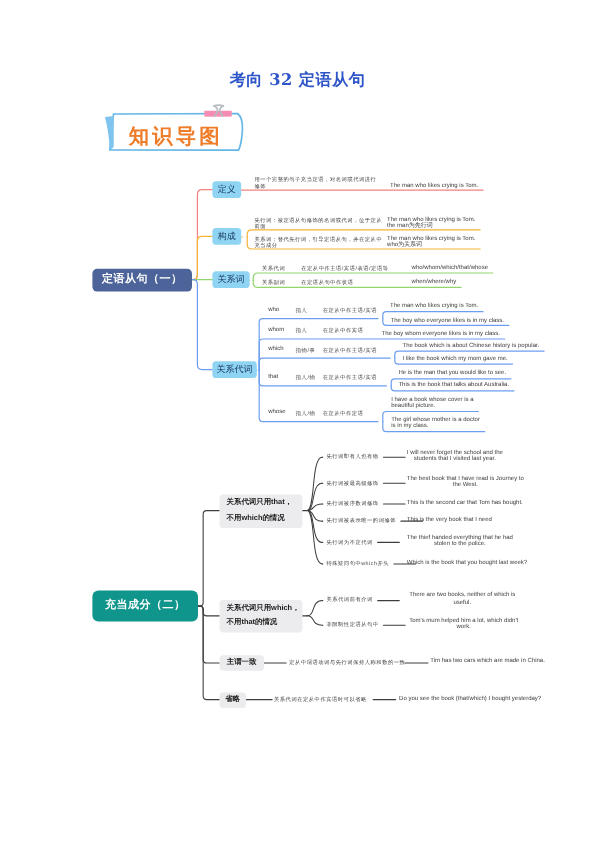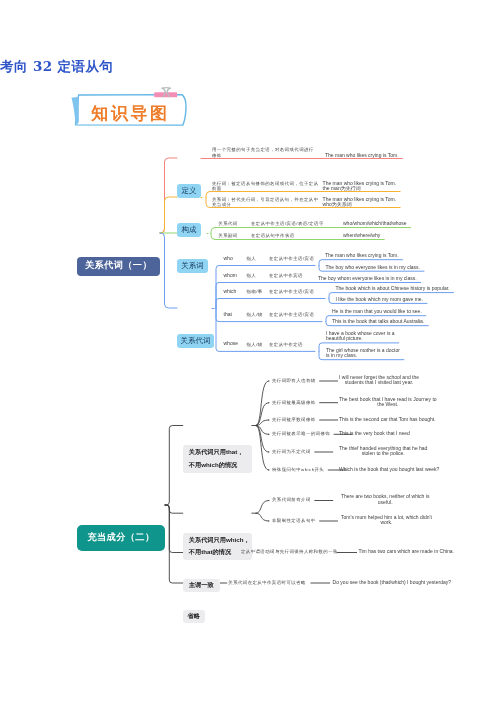--- a/index.html
+++ b/index.html
@@ -1,28 +1,28 @@
 <!DOCTYPE html>
 <html><head>
 <meta charset="utf-8">
 <style>
 *{box-sizing:border-box;margin:0;padding:0;}
 html,body{width:496px;height:702px;background:#fff;}
 body{font-family:"Liberation Sans",sans-serif;}
 #page{position:relative;width:496px;height:702px;overflow:hidden;background:#fff;}
-#title{position:absolute;left:0;top:58px;width:496px;color:#2d55c8;font-weight:bold;font-size:13.5px;font-family:"DejaVu Serif",serif;letter-spacing:0.4px;}
-#banner{position:absolute;left:56px;top:86px;width:140px;height:52px;}
+#title{position:absolute;left:0;top:58px;width:496px;text-align:center;color:#2d55c8;font-weight:bold;font-size:13.5px;font-family:"DejaVu Serif",serif;letter-spacing:0.4px;}
+#banner{position:absolute;left:72px;top:86px;width:140px;height:52px;}
 #bansvg{width:140px;height:52px;display:block;overflow:visible;}
 .bcard{fill:#fff;stroke:#63b6e6;stroke-width:1.4;stroke-linejoin:round;}
 .bfold{fill:#7ec4ef;stroke:none;}
 .clipb{fill:#f58cb4;}
 .cliph{fill:none;stroke:#b6bdc0;stroke-width:1.4;stroke-linecap:round;}
 .btxt{fill:#ef7c28;font-size:17px;font-weight:bold;letter-spacing:2.6px;font-family:"DejaVu Serif",serif;}
 svg#lines{position:absolute;left:0;top:0;width:496px;height:702px;}
-.node{position:absolute;display:flex;align-items:center;justify-content:center;text-align:center;border-radius:3px;line-height:1.25;margin-top:33px;}
+.node{position:absolute;display:flex;align-items:center;justify-content:center;text-align:center;border-radius:3px;line-height:1.25;}
 .root{color:#fff;font-weight:bold;font-size:9.2px;letter-spacing:.4px;border-radius:4px;}
 .bnode{background:#8fd5f3;color:#16365c;font-size:7.5px;border-radius:3px;}
 .gnode{background:#ececee;color:#1a1a1a;font-weight:bold;font-size:6.2px;border-radius:3px;line-height:12.5px;justify-content:flex-start;text-align:left;padding-left:6px;}
 .gnode.c{justify-content:center;padding-left:0;text-align:center;}
 .txt{position:absolute;color:#3a3a3a;font-size:4.5px;line-height:5.4px;}
 .zh{color:#3c3c3c;font-size:4.4px;letter-spacing:0.45px;}
 .en{color:#3c3c3c;font-size:5px;white-space:nowrap;line-height:5.6px;}
 </style>
 </head>
 <body>
@@ -101,21 +101,21 @@
       <path d="M165 505H166.3Q169.3 505 169.3 508V549.5Q169.3 552.5 172.3 552.5H182.8" stroke="#3d3d3d" stroke-width="0.9" fill="none" stroke-linecap="round" stroke-linejoin="round"></path>
       <path d="M219.8 552.5H238.5" stroke="#3d3d3d" stroke-width="0.9" fill="none" stroke-linecap="round" stroke-linejoin="round"></path>
       <path d="M337.3 552.5H356.6" stroke="#3d3d3d" stroke-width="0.9" fill="none" stroke-linecap="round" stroke-linejoin="round"></path>
       <path d="M165 505H166.3Q169.3 505 169.3 508V580Q169.3 583 172.3 583H182.8" stroke="#3d3d3d" stroke-width="0.9" fill="none" stroke-linecap="round" stroke-linejoin="round"></path>
       <path d="M204.8 583H226.8" stroke="#3d3d3d" stroke-width="0.9" fill="none" stroke-linecap="round" stroke-linejoin="round"></path>
       <path d="M310.9 583H329.7" stroke="#3d3d3d" stroke-width="0.9" fill="none" stroke-linecap="round" stroke-linejoin="round"></path>
     </svg>
 
   <div id="nodes">
       <div class="node root" style="left: 77px; top: 223.5px; width: 83px; height: 19px; background: rgb(76, 100, 153);">
-        <span>关系代词（一）</span>
+        <span>定语从句（一）</span>
       </div>
       <div class="node bnode" style="left: 177px; top: 151px; width: 24px; height: 14px;">
         <span>定义</span>
       </div>
       <div class="node bnode" style="left: 177px; top: 190px; width: 24px; height: 14px;">
         <span>构成</span>
       </div>
       <div class="node bnode" style="left: 177px; top: 226px; width: 31px; height: 14px; text-align: right;">
         <span>关系词</span>
       </div>

